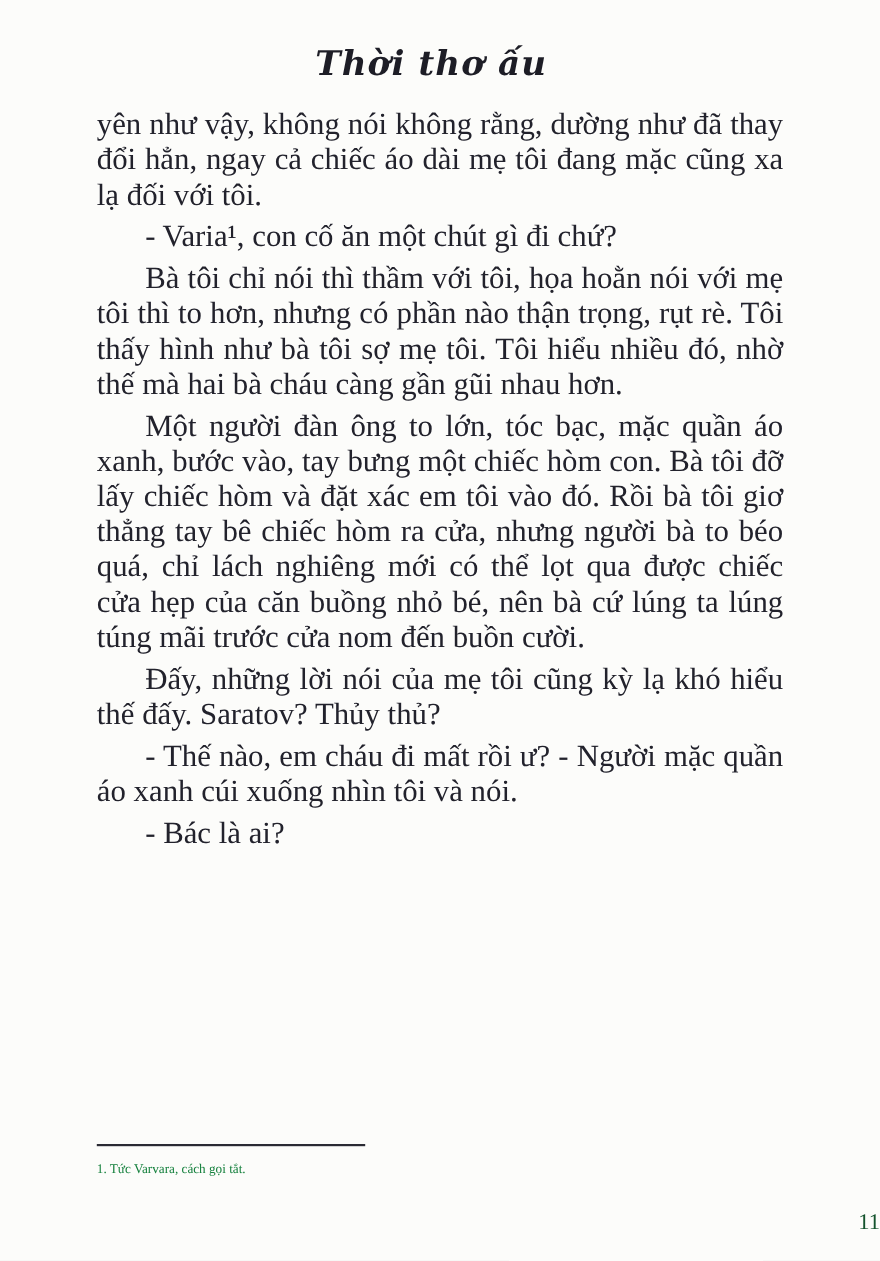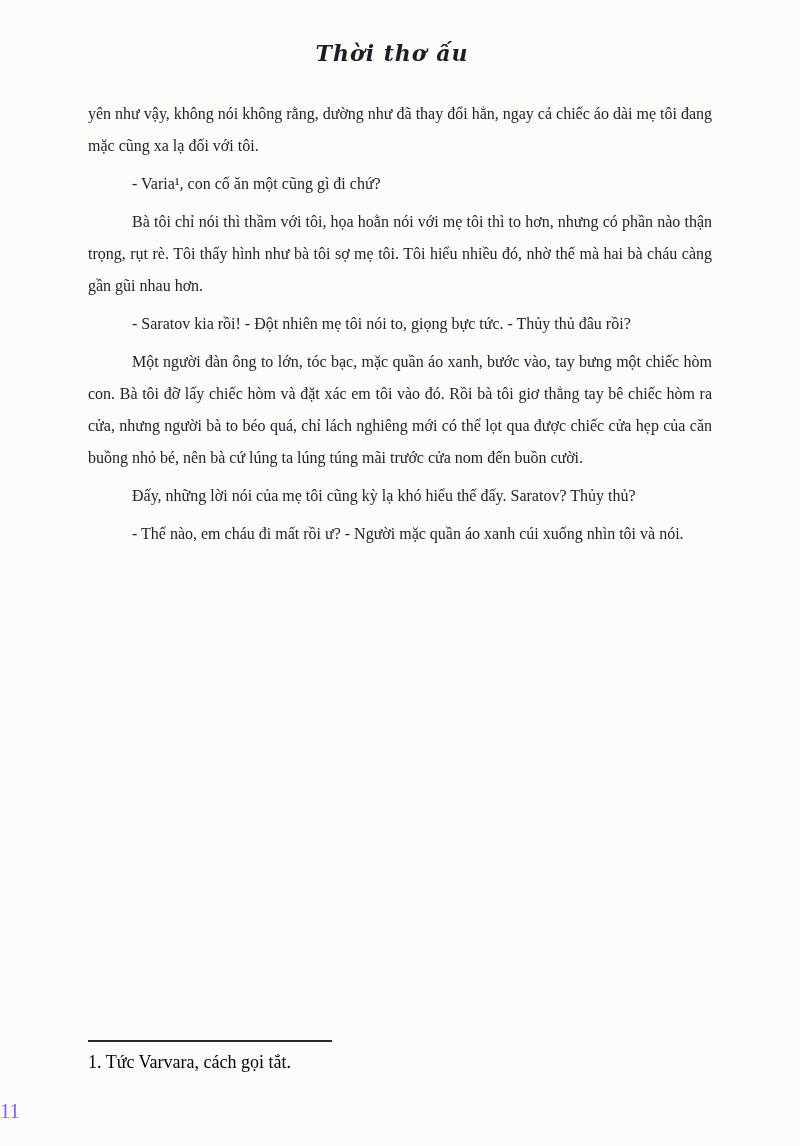--- a/index.html
+++ b/index.html
@@ -19,30 +19,30 @@
   }
   .running-header {
     position: absolute;
     top: 40px;
     left: 0;
     right: 16px;
     text-align: center;
     font-family: "DejaVu Serif", serif;
     font-style: italic;
     font-weight: bold;
-    font-size: 22px;
+    font-size: 31px;
     letter-spacing: 1px;
     color: #1d1d26;
   }
   .body-text {
     position: absolute;
     top: 98px;
     left: 88px;
     width: 624px;
-    font-size: 16px;
+    font-size: 28px;
     line-height: 32px;
     text-align: justify;
     color: #22222c;
   }
   .para {
     margin: 0 0 6px 0;
     text-indent: 44px;
   }
   .para.noindent {
     text-indent: 0;
@@ -52,49 +52,49 @@
     top: 1040px;
     left: 88px;
     width: 244px;
     border-top: 2px solid #2a2a33;
   }
   .footnote {
     position: absolute;
     top: 1050px;
     left: 88px;
     width: 624px;
-    font-size: 18px;
+    font-size: 12px;
     line-height: 24px;
-    color: #000000;
+    color: #15803d;
   }
   .page-number {
     position: absolute;
     top: 1100px;
     left: 0;
     right: 0;
-    text-align: left;
+    text-align: right;
     font-size: 20.5px;
-    color: #8b5cf6;
+    color: #14532d;
   }
 </style>
 </head>
 <body>
 
 <div class="page">
 
   <div class="running-header">Thời thơ ấu</div>
 
   <div class="body-text">
     <p class="para noindent">yên như vậy, không nói không rằng, dường như đã thay đổi hẳn, ngay cả chiếc áo dài mẹ tôi đang mặc cũng xa lạ đối với tôi.</p>
-    <p class="para">- Varia¹, con cố ăn một cũng gì đi chứ?</p>
+    <p class="para">- Varia¹, con cố ăn một chút gì đi chứ?</p>
     <p class="para">Bà tôi chỉ nói thì thầm với tôi, họa hoằn nói với mẹ tôi thì to hơn, nhưng có phần nào thận trọng, rụt rè. Tôi thấy hình như bà tôi sợ mẹ tôi. Tôi hiểu nhiều đó, nhờ thế mà hai bà cháu càng gần gũi nhau hơn.</p>
-    <p class="para">- Saratov kia rồi! - Đột nhiên mẹ tôi nói to, giọng bực tức. - Thủy thủ đâu rồi?</p>
     <p class="para">Một người đàn ông to lớn, tóc bạc, mặc quần áo xanh, bước vào, tay bưng một chiếc hòm con. Bà tôi đỡ lấy chiếc hòm và đặt xác em tôi vào đó. Rồi bà tôi giơ thẳng tay bê chiếc hòm ra cửa, nhưng người bà to béo quá, chỉ lách nghiêng mới có thể lọt qua được chiếc cửa hẹp của căn buồng nhỏ bé, nên bà cứ lúng ta lúng túng mãi trước cửa nom đến buồn cười.</p>
     <p class="para">Đấy, những lời nói của mẹ tôi cũng kỳ lạ khó hiểu thế đấy. Saratov? Thủy thủ?</p>
     <p class="para">- Thế nào, em cháu đi mất rồi ư? - Người mặc quần áo xanh cúi xuống nhìn tôi và nói.</p>
+    <p class="para">- Bác là ai?</p>
   </div>
 
   <div class="footnote-rule"></div>
 
   <div class="footnote">1. Tức Varvara, cách gọi tắt.</div>
 
   <div class="page-number">11</div>
 
 </div>
 

